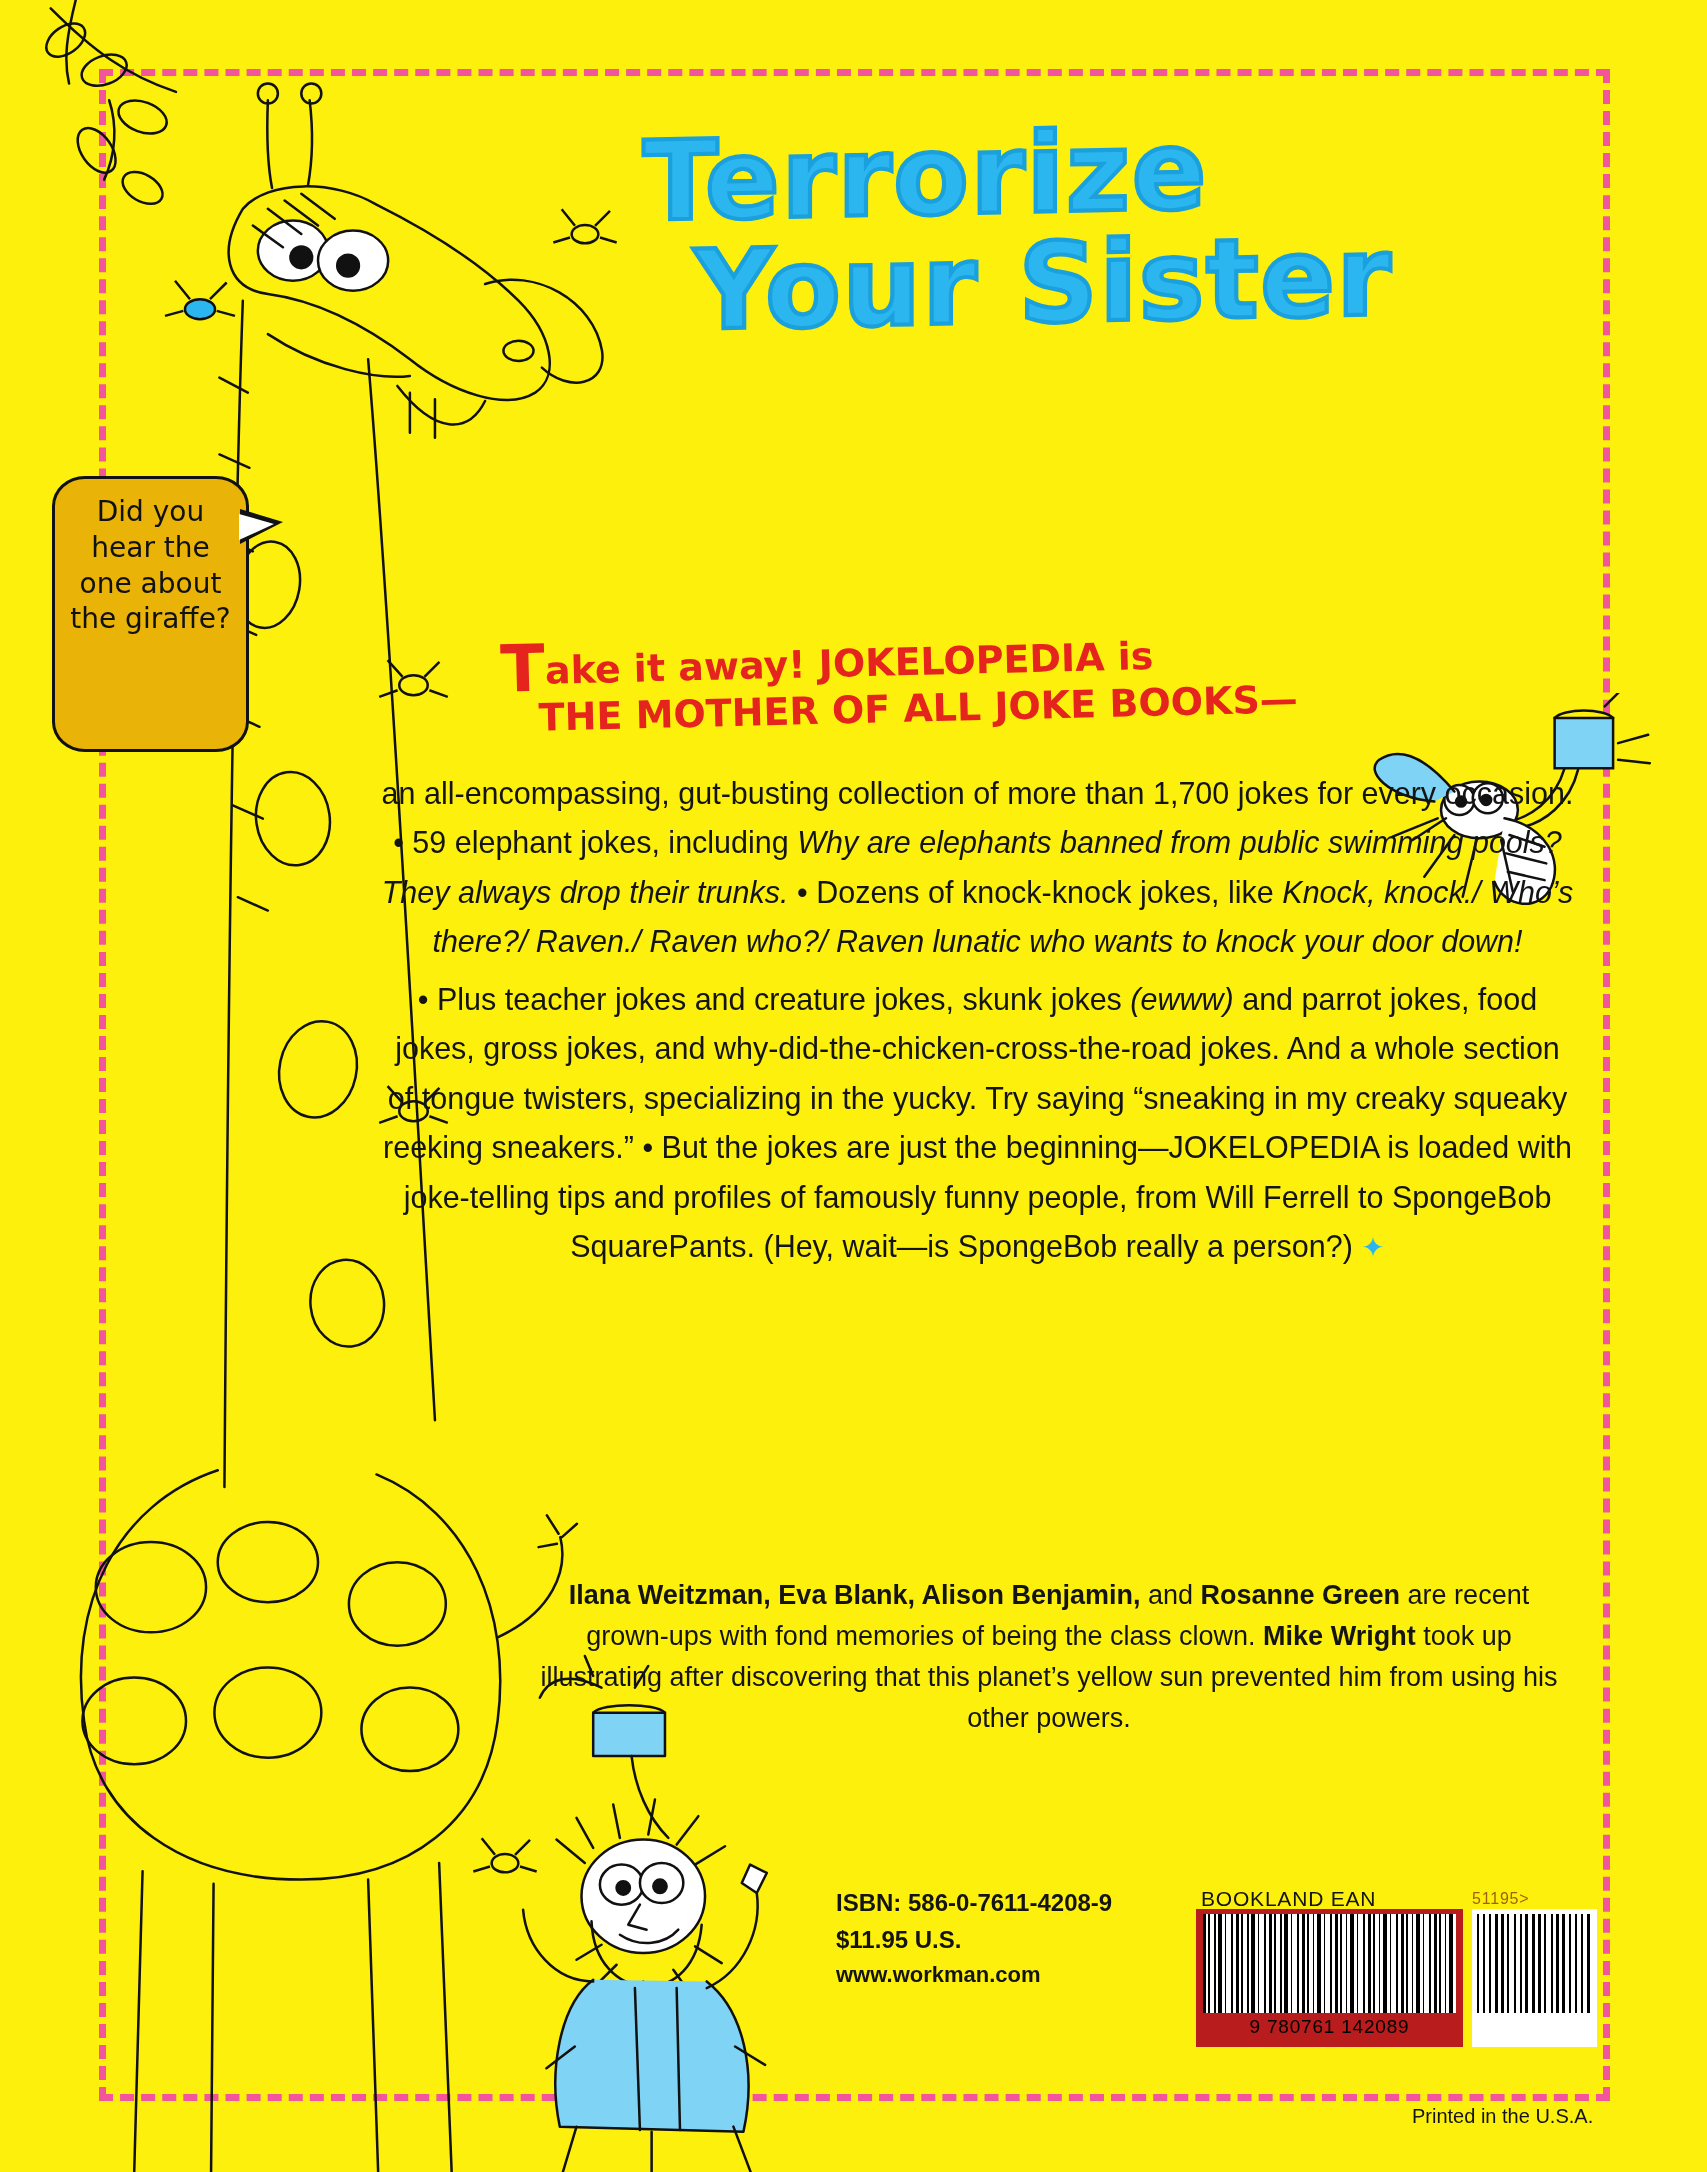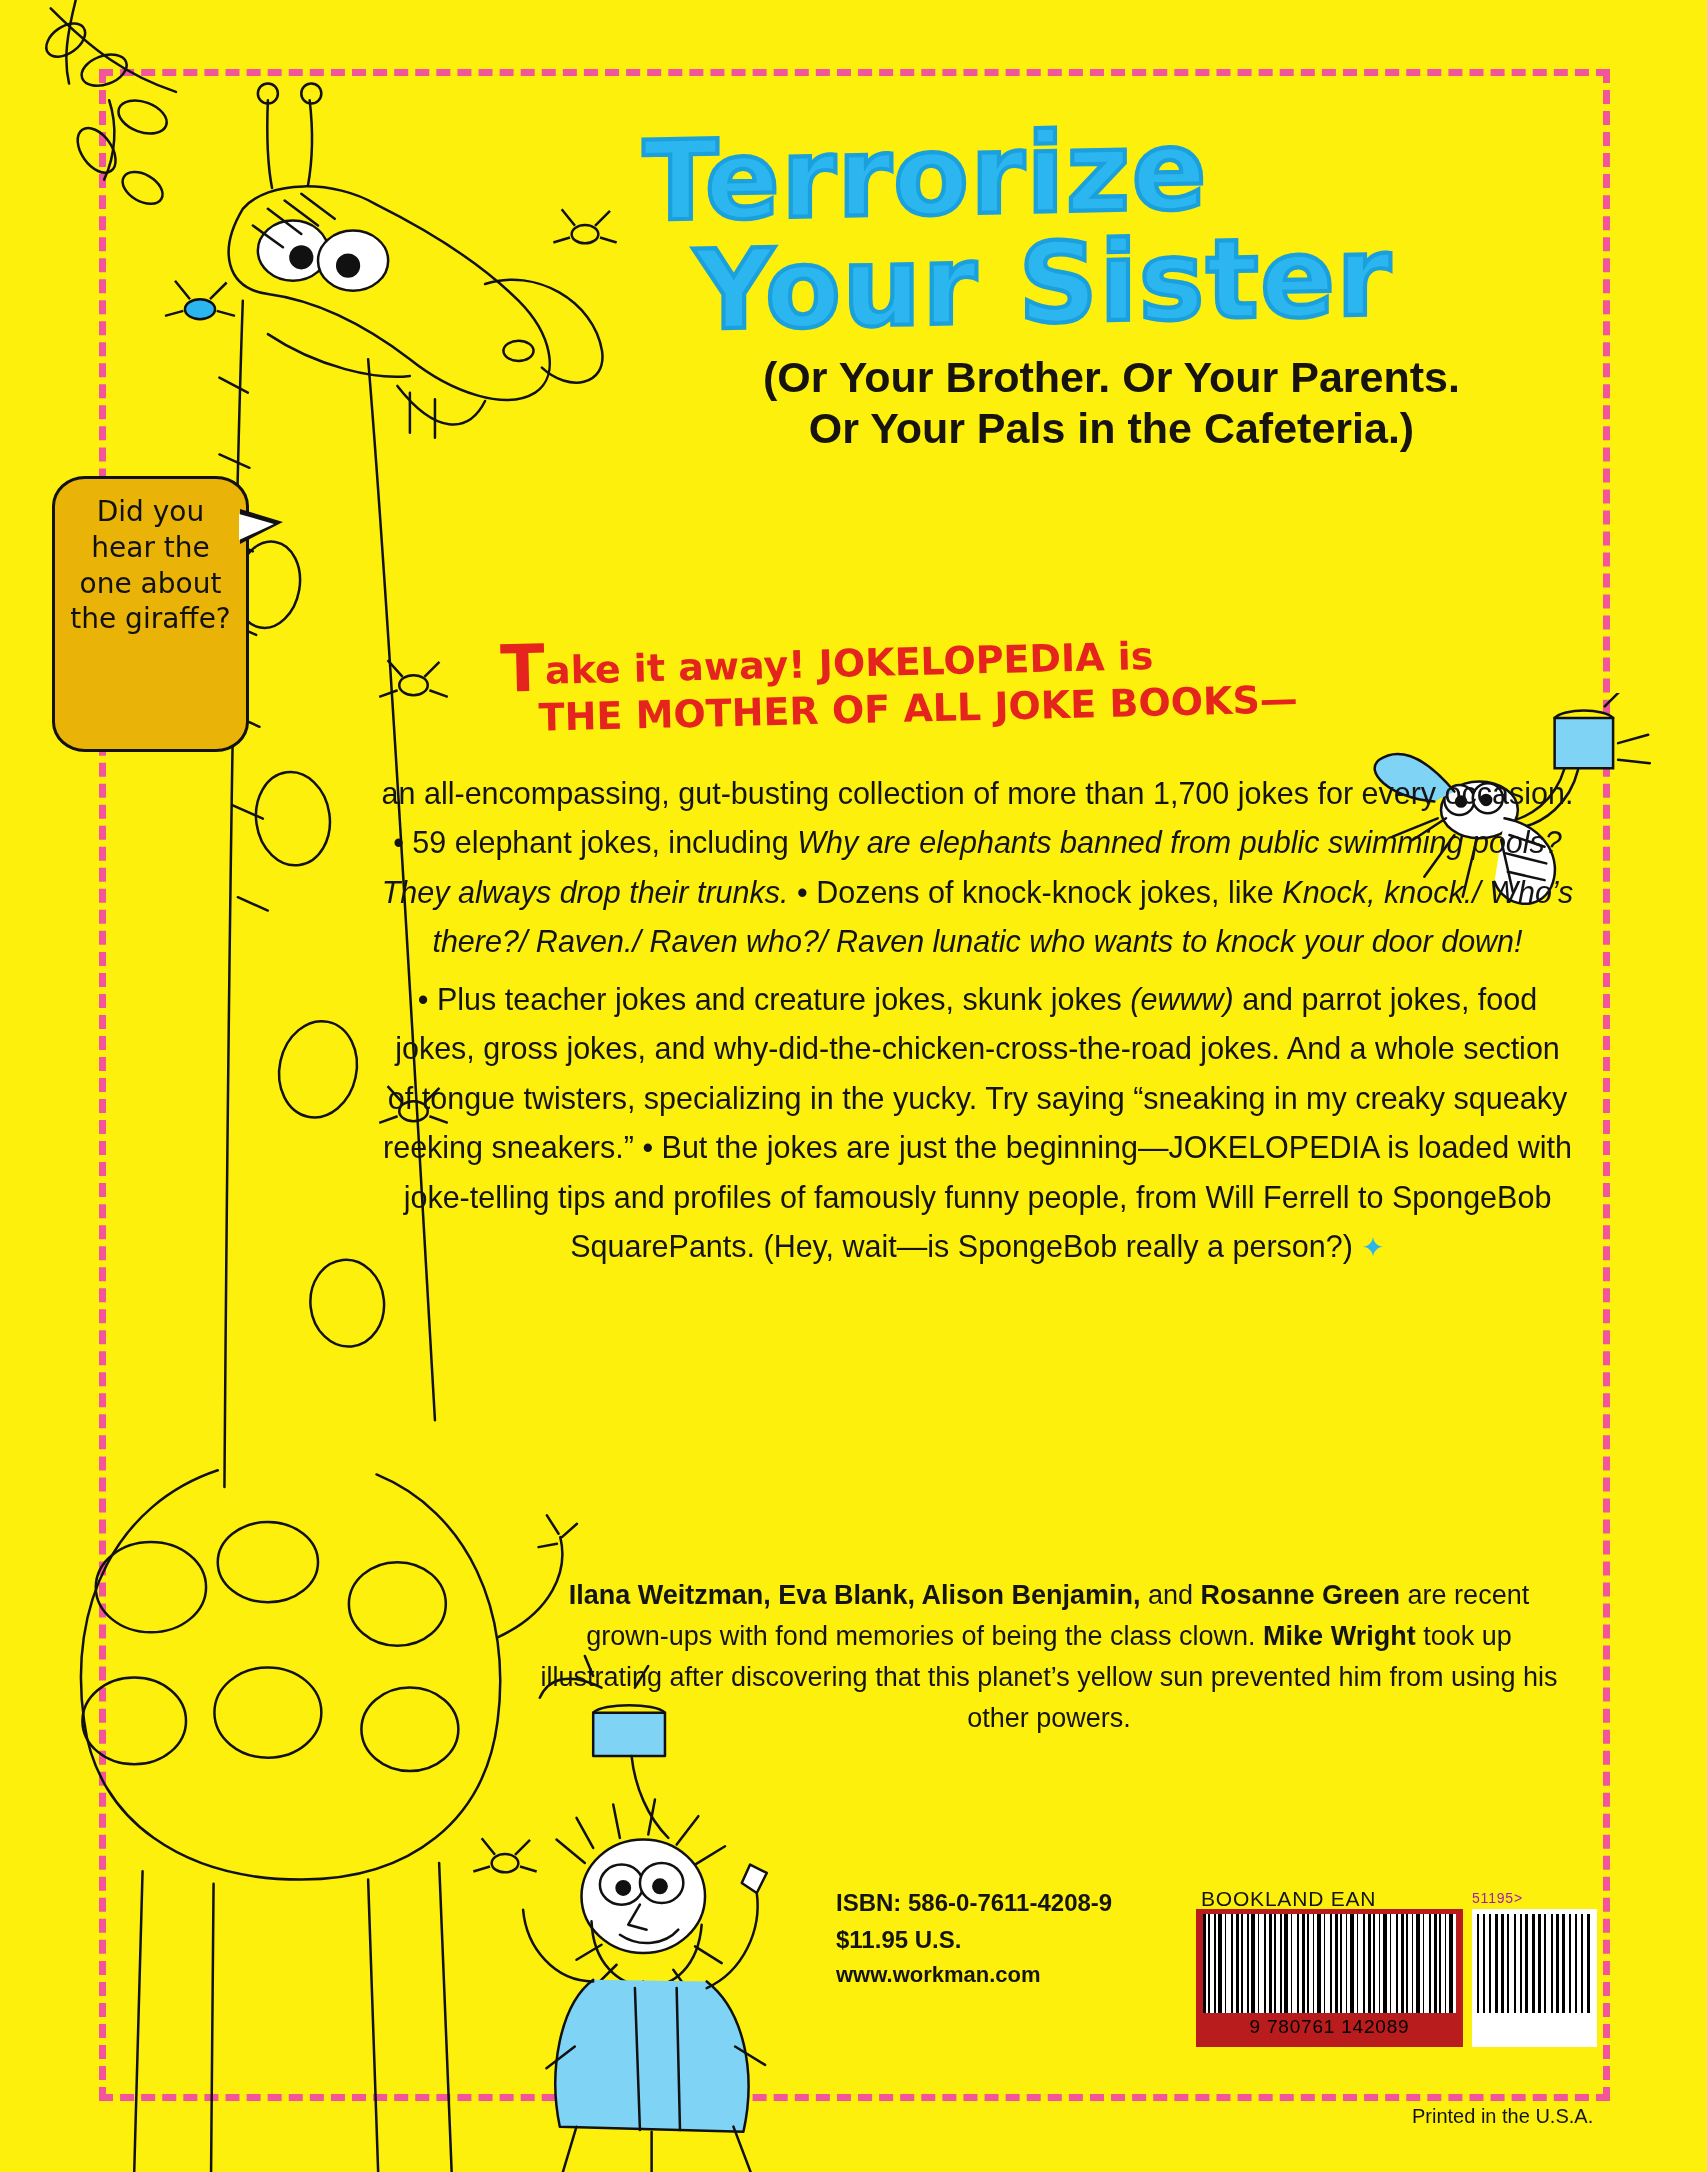--- a/index.html
+++ b/index.html
@@ -194,23 +194,23 @@
     letter-spacing: 0.8px;
     text-align: center;
     color: #000;
     margin-top: 2.5px;
   }
   .addonnum {
     position: absolute;
     left: 1472px;
     top: 1890px;
     font-family: "Liberation Sans", sans-serif;
-    font-size: 14px;
+    font-size: 16px;
     letter-spacing: 0.8px;
-    color: #a21caf;
+    color: #a16207;
   }
   .printed {
     position: absolute;
     left: 1412px;
     top: 2105px;
     font-family: "Liberation Sans", sans-serif;
     font-size: 20px;
     color: #141414;
   }
 
@@ -427,24 +427,20 @@
       <path d="M200 400 l6 170 M250 400 l4 170"></path>
       <path d="M128 470 l-34 26 M320 470 l36 22"></path>
 
       <path d="M130 566 l-18 60 M220 572 l0 56 M318 566 l22 58"></path>
     </g>
   </svg>
 
   <div class="title-block">
     <div class="title-main">Terrorize</div>
     <div class="title-main title-line2">Your Sister</div>
-    <div class="subtitle">
-      <div>(Or Your Brother. Or Your Parents.</div>
-      <div>Or Your Pals in the Cafeteria.)</div>
-    </div>
   </div>
 
   <div class="lead">
     <span class="dropT">T</span><span>ake it away! JOKELOPEDIA is</span>
     <span class="l2">THE MOTHER OF ALL JOKE BOOKS—</span>
   </div>
 
   <div class="body-copy">
     <p><span>an all-encompassing, gut-busting collection of more than 1,700 jokes for every occasion.  •  59 elephant jokes, including </span><em>Why are elephants banned from public swimming pools? They always drop their trunks.</em><span>  •  Dozens of knock-knock jokes, like </span><em>Knock, knock./ Who’s there?/ Raven./ Raven who?/ Raven lunatic who wants to knock your door down!</em></p>
     <p class="para2"><span>• Plus teacher jokes and creature jokes, skunk jokes </span><em>(ewww)</em><span> and parrot jokes, food jokes, gross jokes, and why-did-the-chicken-cross-the-road jokes. And a whole section of tongue twisters, specializing in the yucky. Try saying “sneaking in my creaky squeaky reeking sneakers.”  •  But the jokes are just the beginning—JOKELOPEDIA is loaded with joke-telling tips and profiles of famously funny people, from Will Ferrell to SpongeBob SquarePants. (Hey, wait—is SpongeBob really a person?) </span><span class="star">✦</span></p>

